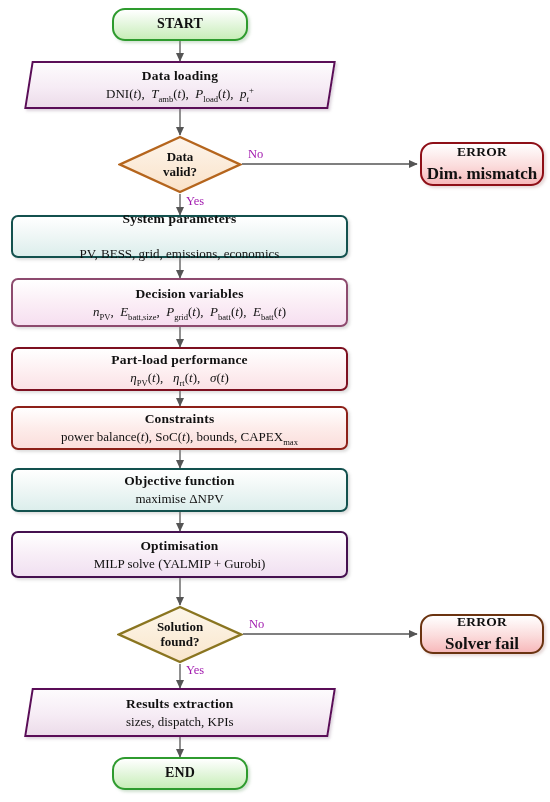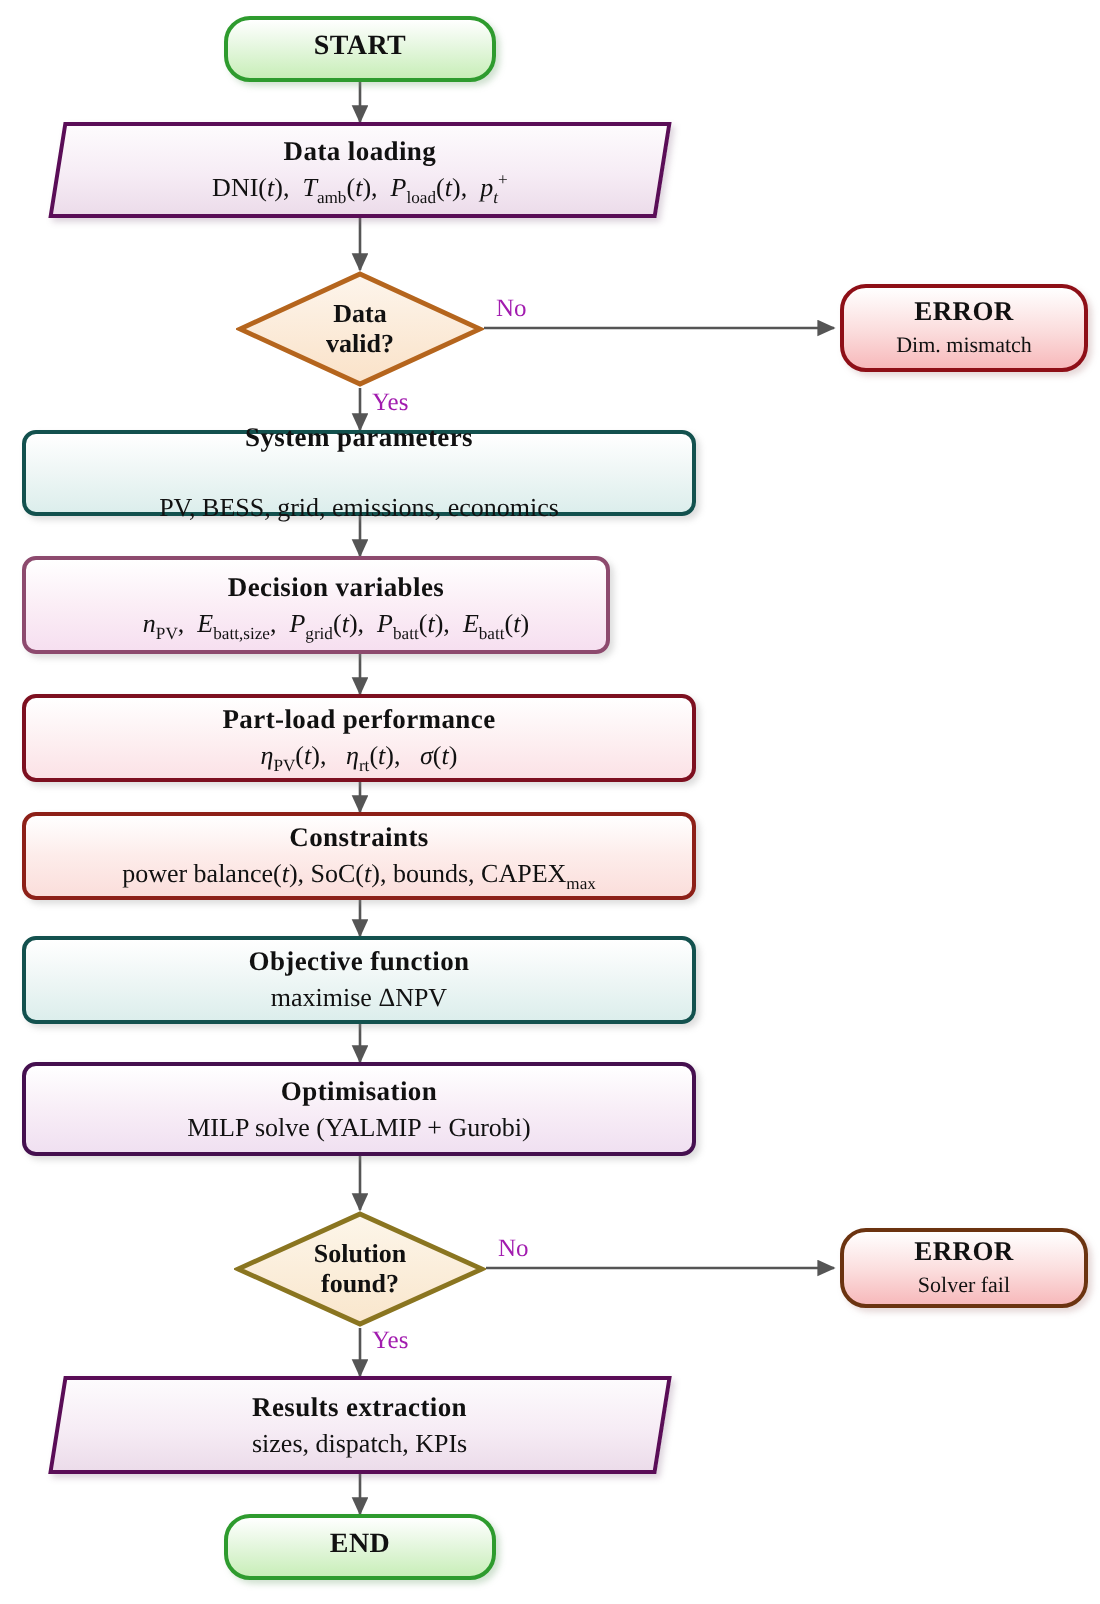--- a/index.html
+++ b/index.html
@@ -65,21 +65,21 @@
     background:linear-gradient(180deg,#ffffff 0%,#f8eef7 50%,#f0e0f1 100%);
   }
 
   
   .err{
     border-radius:13px; border:2px solid #8e0f17;
     background:linear-gradient(180deg,#ffffff 0%,#fbdcdc 55%,#f7b9bb 100%);
     box-shadow:2px 2px 3px rgba(180,140,140,.35);
   }
   .err .ttl{font-size:13.5px;}
-  .err .sub{font-weight:normal; font-size:11px; margin-top:4px;}
+  .err .sub{font-weight:bold; font-size:17px; margin-top:4px;}
   .err2{border-color:#6b3310;}
 
   
   .dia{position:absolute; z-index:3;}
   .dia .shape{position:absolute; left:0; top:0; width:100%; height:100%;}
   .dia .lbl{
     position:absolute; left:0; top:0; width:100%; height:100%;
     display:flex; flex-direction:column; align-items:center; justify-content:center;
     font-weight:bold; font-size:13px; line-height:1.15; color:#111;
   }
@@ -160,21 +160,21 @@
   <div class="node err" style="left:420px; top:142px; width:124px; height:44px;">
     <div class="ttl">ERROR</div>
     <div class="sub">Dim. mismatch</div>
   </div>
 
   <div class="node proc proc-teal" style="left:11px; top:215px; width:337px; height:43px;gap:17px;">
     <div class="ttl">System  parameters</div>
     <div class="sub">PV, BESS, grid, emissions, economics</div>
   </div>
 
-  <div class="node proc proc-pink" style="left:11px; top:278px; width:294px; height:49px;padding-left:20px;">
+  <div class="node proc proc-pink" style="left:11px; top:278px; width:337px; height:49px;padding-left:20px;">
     <div class="ttl">Decision  variables</div>
     <div class="sub">
       <span class="mi">n</span><sub>PV</sub>,&nbsp;
       <span class="mi">E</span><sub>batt,size</sub>,&nbsp;
       <span class="mi">P</span><sub>grid</sub>(<span class="mi">t</span>),&nbsp;
       <span class="mi">P</span><sub>batt</sub>(<span class="mi">t</span>),&nbsp;
       <span class="mi">E</span><sub>batt</sub>(<span class="mi">t</span>)
     </div>
   </div>
 

